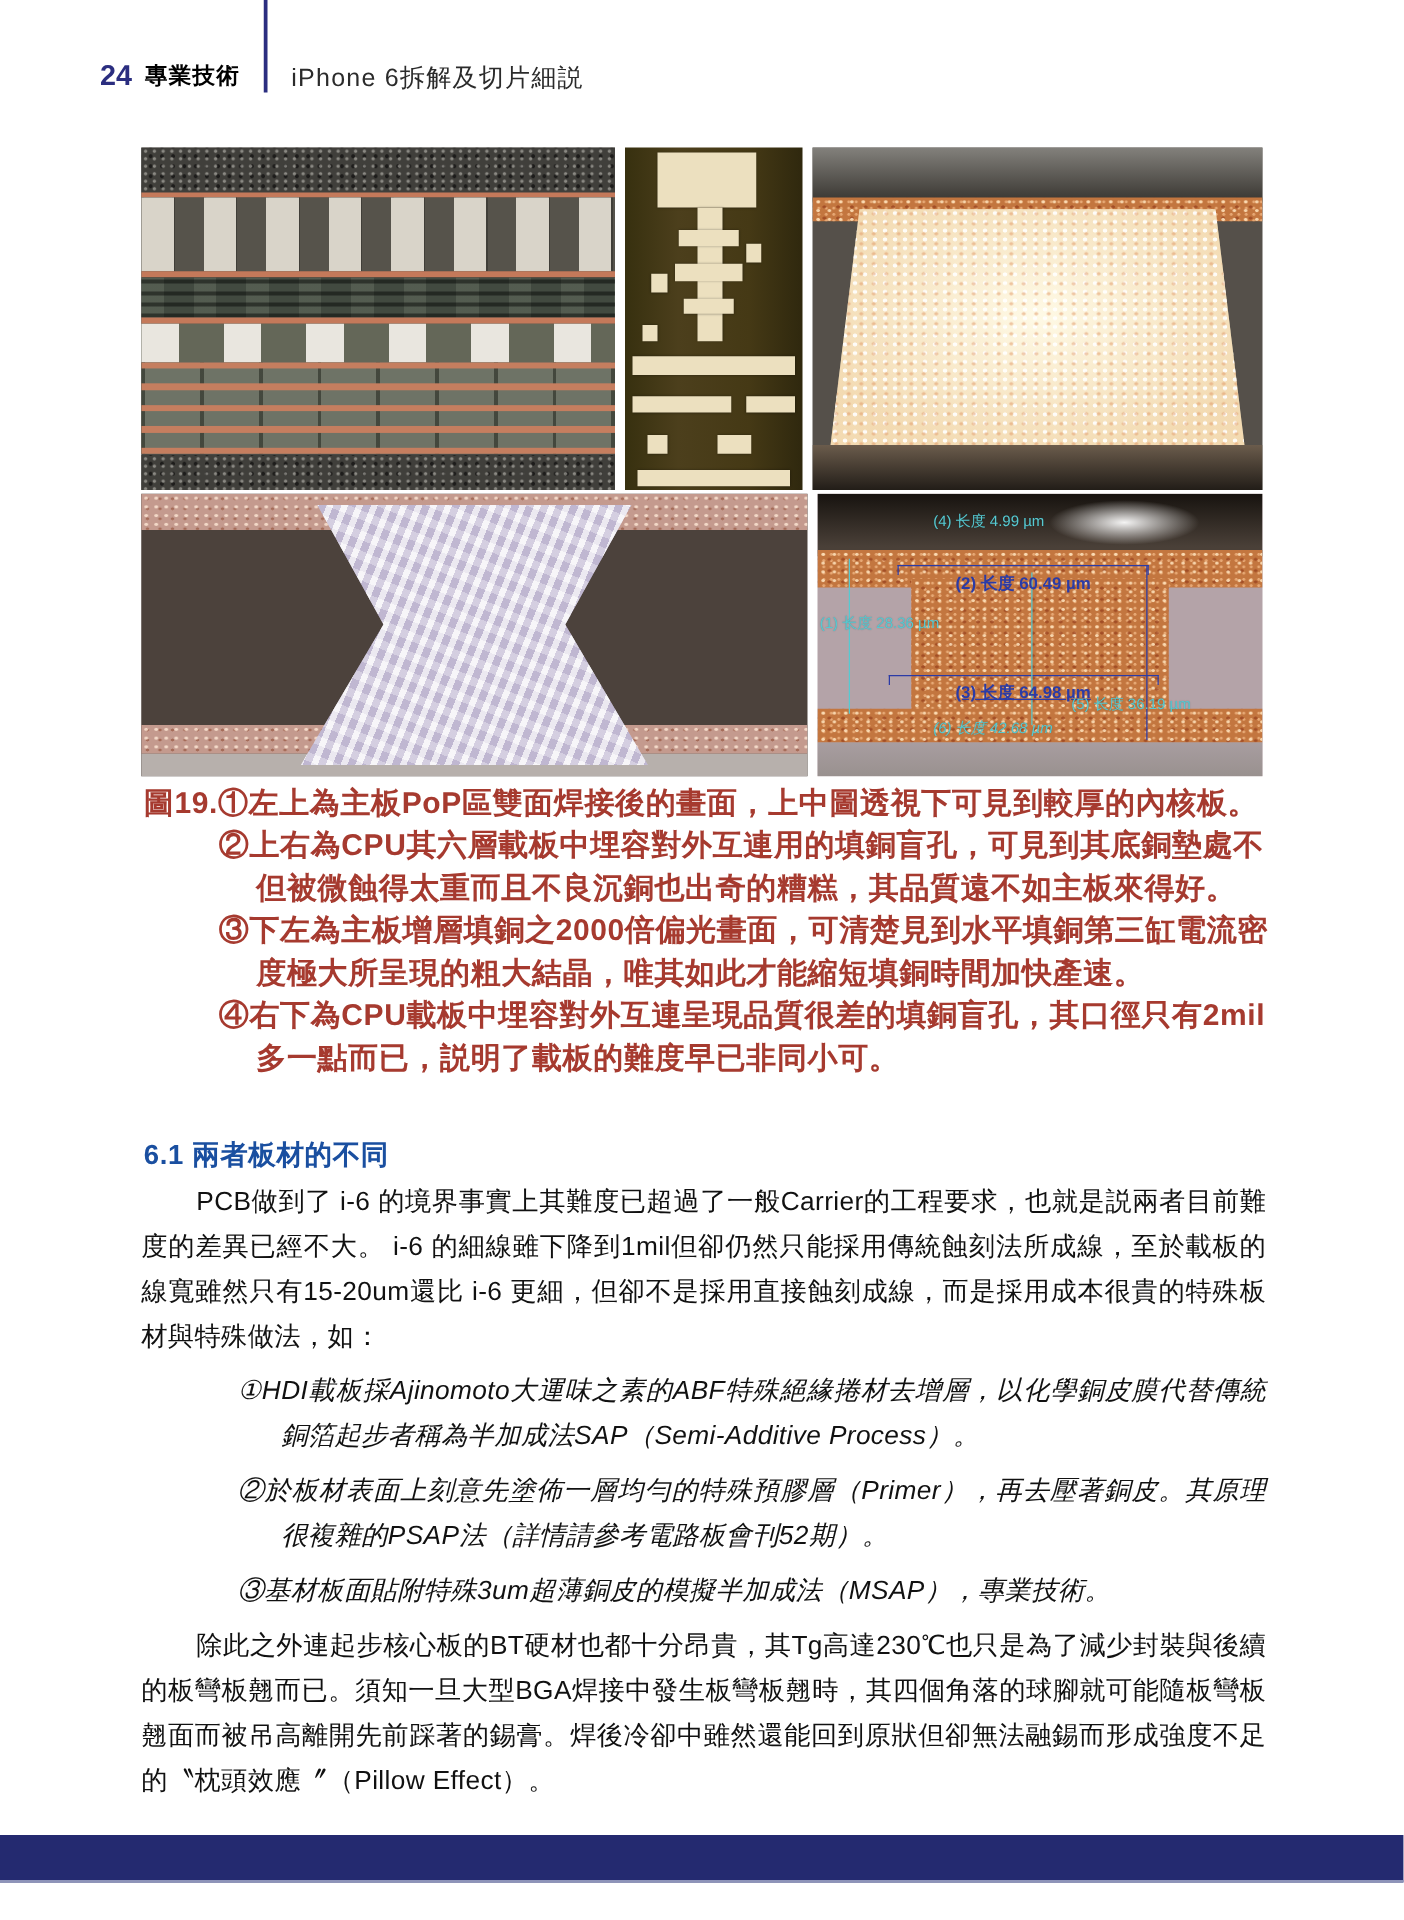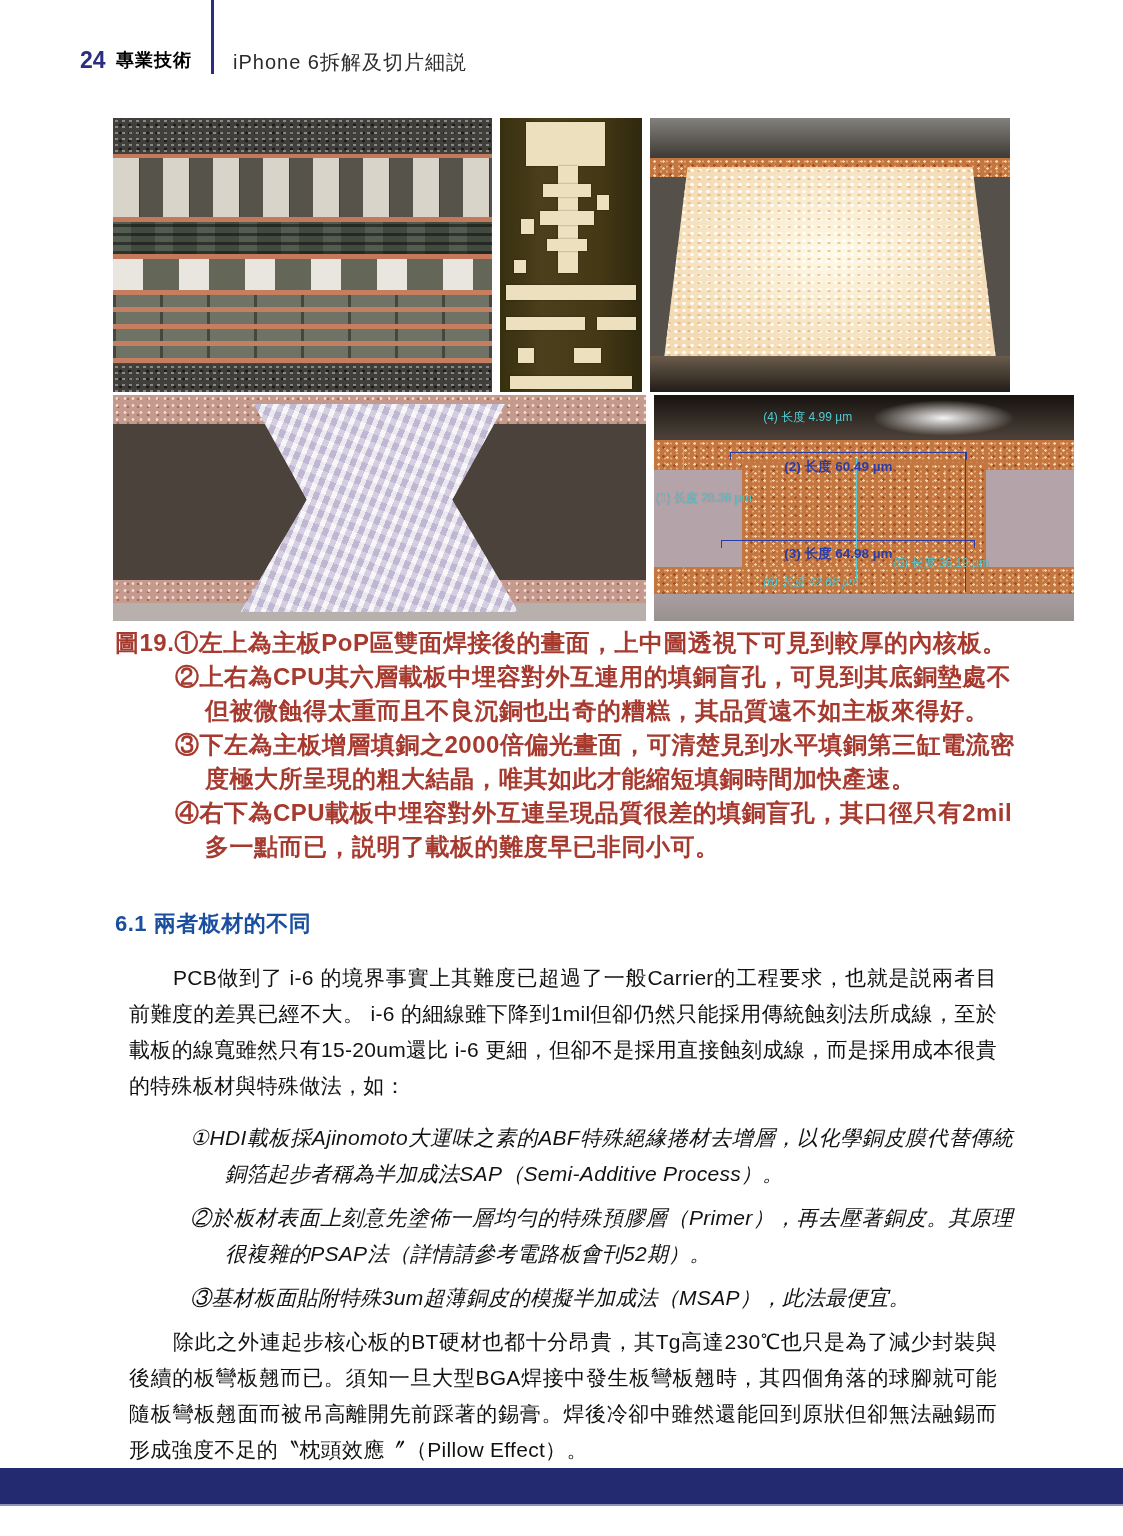--- a/index.html
+++ b/index.html
@@ -13,21 +13,21 @@
   .hdr-title{position:absolute;left:233px;top:49px;font-size:20px;color:#2b2b2b;letter-spacing:1px;}
 
   
   .collage{position:absolute;left:113px;top:118px;width:897px;height:503px;}
   .photo{position:absolute;overflow:hidden;}
   .p1{left:0;top:0;width:379px;height:274px;background:#4a4945;}
   .p2{left:387px;top:0;width:142px;height:274px;
       background:linear-gradient(90deg,#37300f,#4c3f1c 30%,#453915 70%,#2f280e);}
   .p3{left:537px;top:0;width:360px;height:274px;background:#55504a;}
   .p4{left:0;top:277px;width:533px;height:226px;background:#4c423c;}
-  .p5{left:541px;top:277px;width:420px;height:226px;background:#b4a3a8;}
+  .p5{left:541px;top:277px;width:356px;height:226px;background:#b4a3a8;}
 
   .band{position:absolute;left:0;width:100%;}
 
   .dark-speckle{background-color:#403f3b;background-image:
     radial-gradient(rgba(212,210,202,.5) 1.2px, transparent 1.7px),
     radial-gradient(rgba(0,0,0,.55) 1.4px, transparent 1.9px);
     background-size:7px 6px,9px 8px;background-position:0 0,3px 3px;}
   .cu-speckle{background-color:#c3763f;background-image:
     radial-gradient(rgba(255,228,190,.85) 1.2px, transparent 1.7px),
     radial-gradient(rgba(148,60,26,.7) 1.2px, transparent 1.7px),
@@ -97,21 +97,21 @@
 
   
   .sec-title{position:absolute;left:115px;top:851px;margin:0;font-size:29px;font-weight:bold;
     color:#1457a8;letter-spacing:1px;}
   .sec-sub{position:absolute;left:115px;top:909px;margin:0;font-size:22px;font-weight:bold;
     color:#1a4fa0;letter-spacing:.5px;}
 
   
   .bodytext{position:absolute;left:113px;top:944px;width:900px;font-size:21px;line-height:36px;
     color:#111;text-align:justify;letter-spacing:.3px;}
-  .para{margin:16px;text-indent:44px;}
+  .para{margin:0;text-indent:44px;}
   .blist{margin:7px 0;}
   .bitem{margin:0 0 8px 0;padding-left:112px;text-indent:-35px;font-style:italic;}
   .para.last{margin-top:2px;}
 
   
   .footer-band{position:absolute;left:0;top:1468px;width:1123px;height:36px;background:#242a70;
     border-bottom:2px solid #8d93b9;}
 </style>
 </head>
 <body>
@@ -178,40 +178,40 @@
 
       <div class="mline h" style="left:18%;top:25%;width:56%;"></div>
       <div class="mline h" style="left:16%;top:64%;width:60%;"></div>
       <div class="mline v" style="left:7%;top:23%;height:55%;"></div>
       <div class="mline v" style="left:48%;top:28%;height:54%;"></div>
       <div class="mline vb" style="left:74%;top:25%;height:62%;"></div>
 
       <span class="ann cyan" style="left:26%;top:6%;">(4) 长度 4.99 µm</span>
       <span class="ann blue" style="left:31%;top:28%;">(2) 长度 60.49 µm</span>
       <span class="ann cyan" style="left:0.5%;top:42%;">(1) 长度 28.36 µm</span>
-      <span class="ann blue" style="left:31%;top:66.5%;">(3) 长度 64.98 µm</span>
+      <span class="ann blue" style="left:31%;top:66.5%;text-decoration:underline;">(3) 长度 64.98 µm</span>
       <span class="ann cyan" style="left:57%;top:71%;">(5) 长度 36.19 µm</span>
       <span class="ann cyan" style="left:26%;top:79%;font-style:italic;">(6) 长度 42.68 µm</span>
     </div>
   </div>
 
   <div class="caption">
     <p class="cap-lead">圖19.①左上為主板PoP區雙面焊接後的畫面，上中圖透視下可見到較厚的內核板。</p>
     <p class="cap-item">②上右為CPU其六層載板中埋容對外互連用的填銅盲孔，可見到其底銅墊處不但被微蝕得太重而且不良沉銅也出奇的糟糕，其品質遠不如主板來得好。</p>
     <p class="cap-item">③下左為主板增層填銅之2000倍偏光畫面，可清楚見到水平填銅第三缸電流密度極大所呈現的粗大結晶，唯其如此才能縮短填銅時間加快產速。</p>
     <p class="cap-item">④右下為CPU載板中埋容對外互連呈現品質很差的填銅盲孔，其口徑只有2mil多一點而已，説明了載板的難度早已非同小可。</p>
   </div>
 
   <h3 class="sec-sub">6.1 兩者板材的不同</h3>
 
   <div class="bodytext">
     <p class="para">PCB做到了 i-6 的境界事實上其難度已超過了一般Carrier的工程要求，也就是説兩者目前難度的差異已經不大。 i-6 的細線雖下降到1mil但卻仍然只能採用傳統蝕刻法所成線，至於載板的線寬雖然只有15-20um還比 i-6 更細，但卻不是採用直接蝕刻成線，而是採用成本很貴的特殊板材與特殊做法，如：</p>
     <div class="blist">
       <p class="bitem">①HDI載板採Ajinomoto大運味之素的ABF特殊絕緣捲材去增層，以化學銅皮膜代替傳統銅箔起步者稱為半加成法SAP（Semi-Additive Process）。</p>
       <p class="bitem">②於板材表面上刻意先塗佈一層均勻的特殊預膠層（Primer），再去壓著銅皮。其原理很複雜的PSAP法（詳情請參考電路板會刊52期）。</p>
-      <p class="bitem">③基材板面貼附特殊3um超薄銅皮的模擬半加成法（MSAP），此法最便宜。</p>
+      <p class="bitem">③基材板面貼附特殊3um超薄銅皮的模擬半加成法（MSAP），專業技術。</p>
     </div>
     <p class="para last">除此之外連起步核心板的BT硬材也都十分昂貴，其Tg高達230℃也只是為了減少封裝與後續的板彎板翹而已。須知一旦大型BGA焊接中發生板彎板翹時，其四個角落的球腳就可能隨板彎板翹面而被吊高離開先前踩著的錫膏。焊後冷卻中雖然還能回到原狀但卻無法融錫而形成強度不足的〝枕頭效應〞（Pillow Effect）。</p>
   </div>
 
   <div class="footer-band"></div>
 
 </div>
 
 </body></html>

